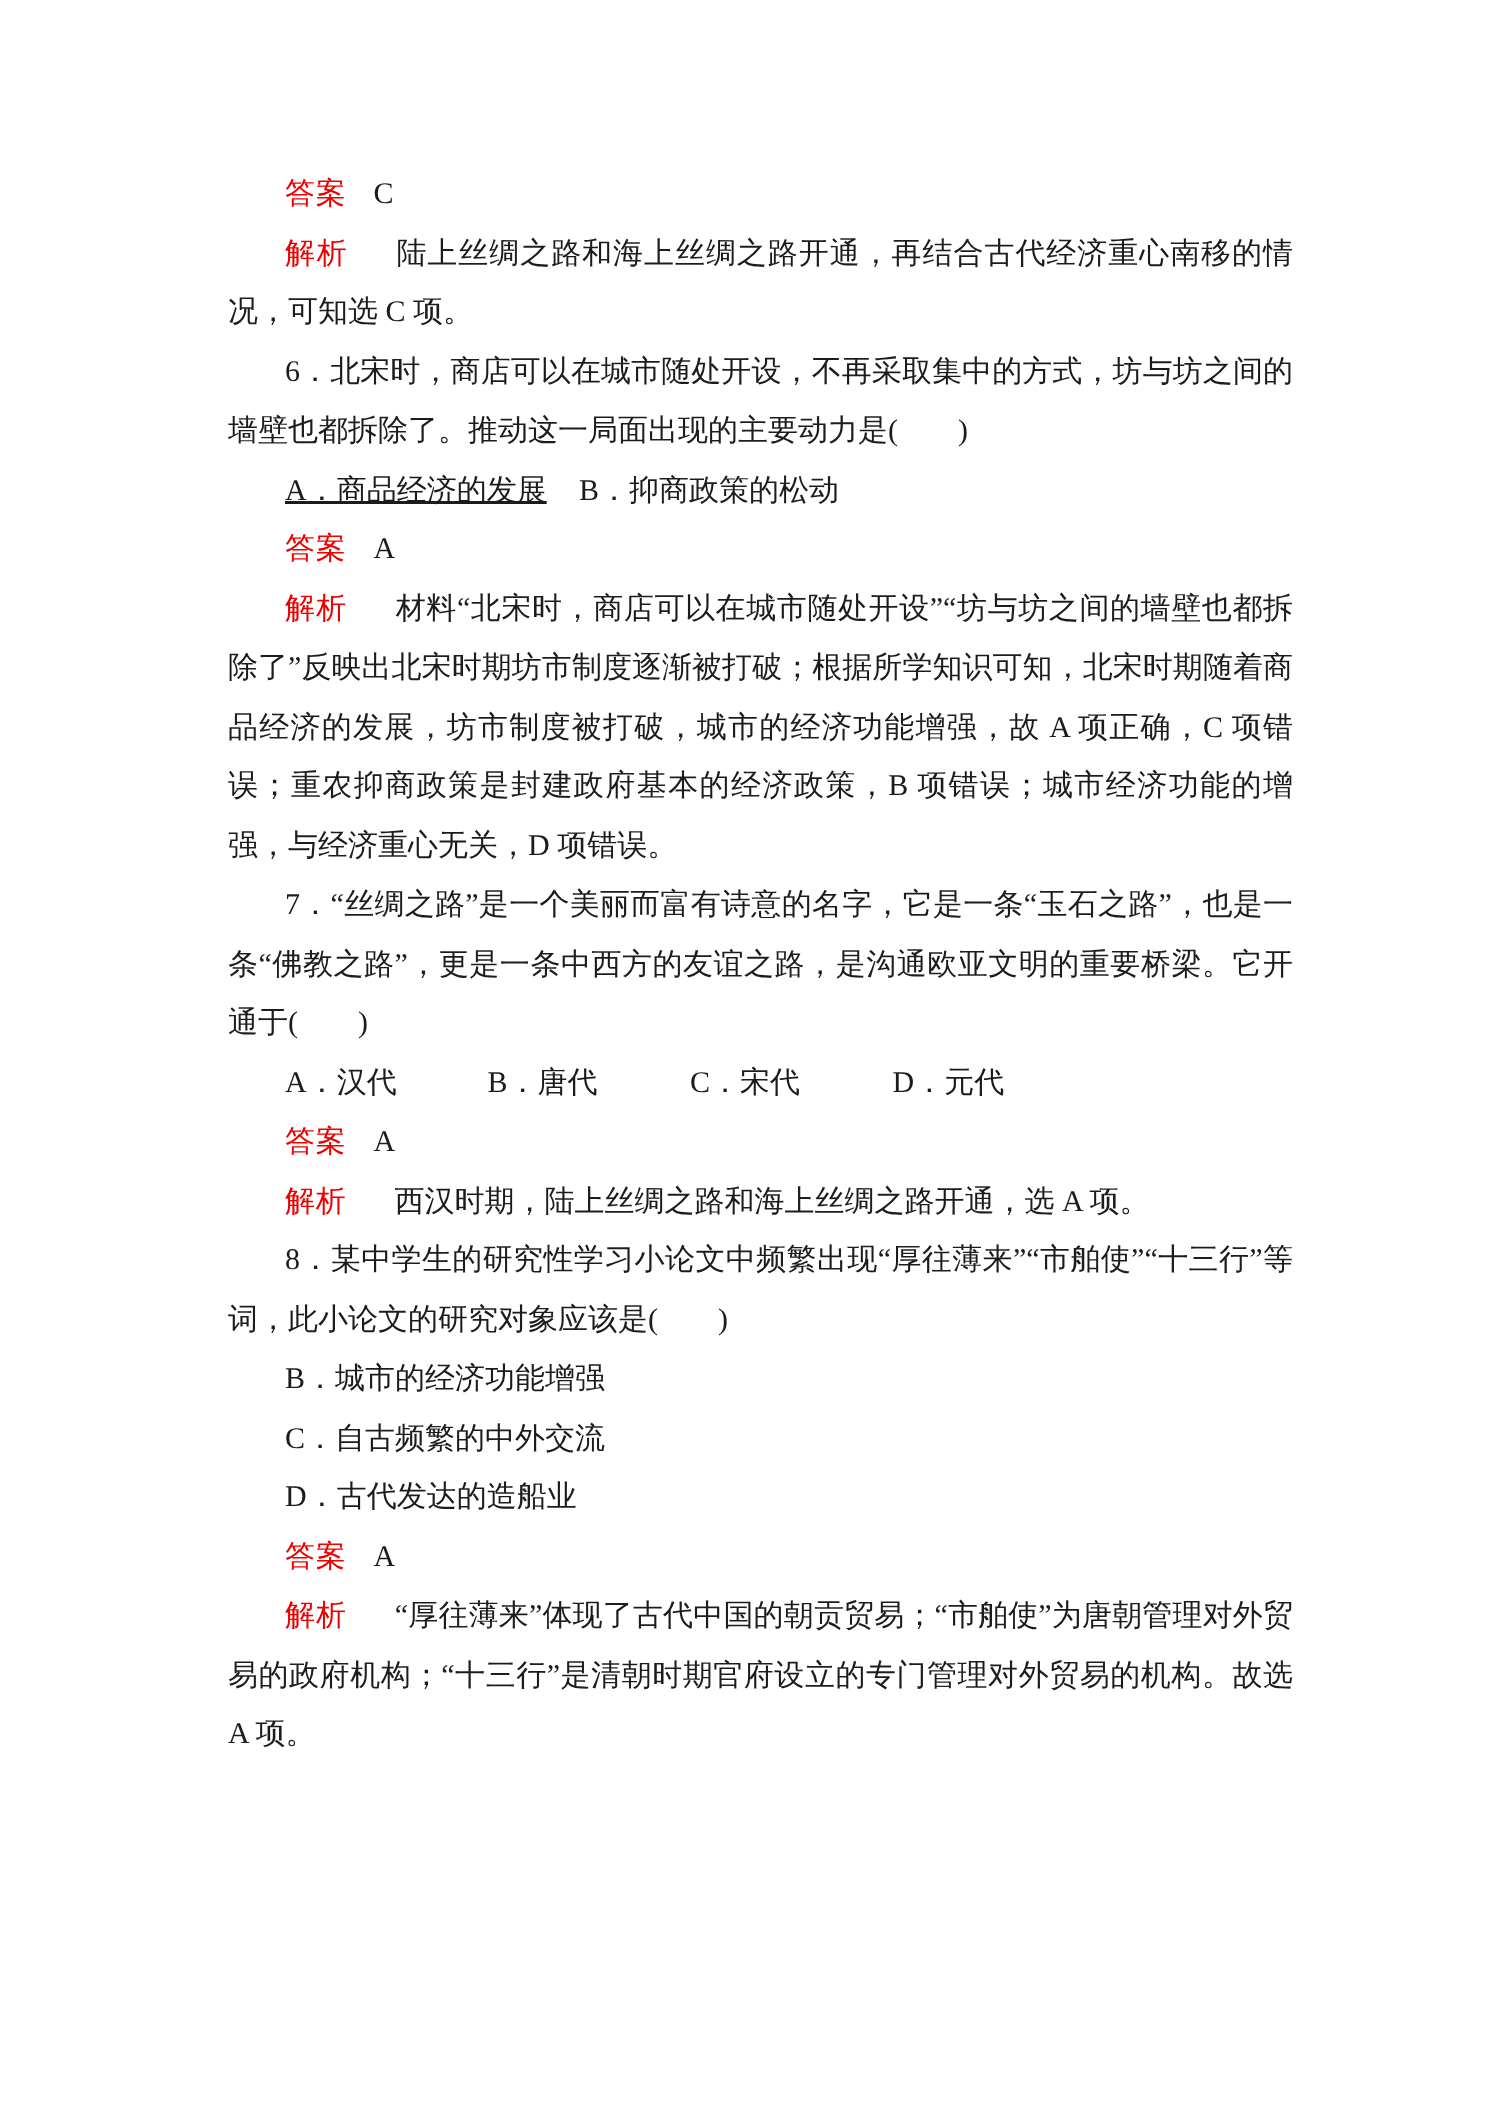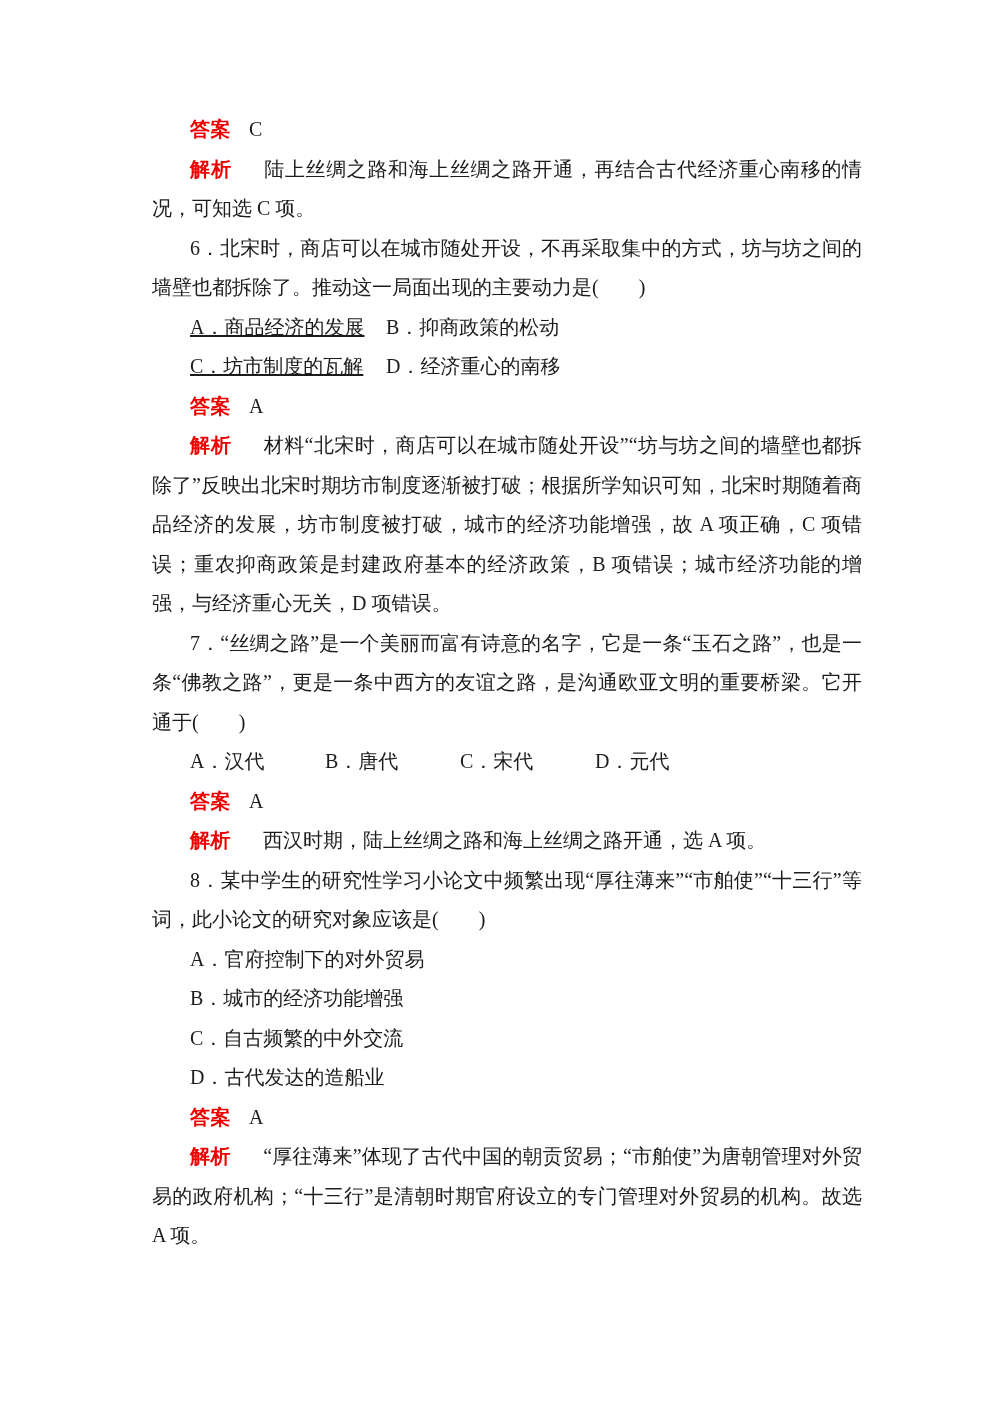--- a/index.html
+++ b/index.html
@@ -32,21 +32,21 @@
   .para {
     text-indent: 38px;
   }
   
   .row {
     padding-left: 38px;
     text-align: left;
   }
   .lbl {
     color: var(--accent, #ee0000);
-    font-weight: 700;
+    font-weight: 400;
     font-family: "Liberation Sans", "DejaVu Sans", sans-serif;
     margin-right: 18px;
     letter-spacing: 0.5px;
   }
   .para .lbl {
     margin-right: 32px;
   }
   .opt-col-q6 {
     display: inline-block;
     width: 196px;
@@ -67,45 +67,39 @@
   </p>
   <p class="para">
     <span class="lbl">解析</span><span>陆上丝绸之路和海上丝绸之路开通，再结合古代经济重心南移的情况，可知选 C 项。</span>
   </p>
 
   <p class="para">6．北宋时，商店可以在城市随处开设，不再采取集中的方式，坊与坊之间的墙壁也都拆除了。推动这一局面出现的主要动力是(　　)</p>
   <p class="row">
     <span class="opt-col-q6">A．商品经济的发展</span><span>B．抑商政策的松动</span>
   </p>
   <p class="row">
-    <span class="opt-col-q6">C．坊市制度的瓦解</span><span>D．经济重心的南移</span>
-  </p>
-  <p class="row">
     <span class="lbl">答案</span><span>A</span>
   </p>
   <p class="para">
     <span class="lbl">解析</span><span>材料“北宋时，商店可以在城市随处开设”“坊与坊之间的墙壁也都拆除了”反映出北宋时期坊市制度逐渐被打破；根据所学知识可知，北宋时期随着商品经济的发展，坊市制度被打破，城市的经济功能增强，故 A 项正确，C 项错误；重农抑商政策是封建政府基本的经济政策，B 项错误；城市经济功能的增强，与经济重心无关，D 项错误。</span>
   </p>
 
   <p class="para">7．“丝绸之路”是一个美丽而富有诗意的名字，它是一条“玉石之路”，也是一条“佛教之路”，更是一条中西方的友谊之路，是沟通欧亚文明的重要桥梁。它开通于(　　)</p>
   <p class="row">
     <span class="opt-col-q7">A．汉代</span><span class="opt-col-q7">B．唐代</span><span class="opt-col-q7">C．宋代</span><span>D．元代</span>
   </p>
   <p class="row">
     <span class="lbl">答案</span><span>A</span>
   </p>
   <p class="para">
     <span class="lbl">解析</span><span>西汉时期，陆上丝绸之路和海上丝绸之路开通，选 A 项。</span>
   </p>
 
   <p class="para">8．某中学生的研究性学习小论文中频繁出现“厚往薄来”“市舶使”“十三行”等词，此小论文的研究对象应该是(　　)</p>
   <p class="row">
-    <span>A．官府控制下的对外贸易</span>
-  </p>
-  <p class="row">
     <span>B．城市的经济功能增强</span>
   </p>
   <p class="row">
     <span>C．自古频繁的中外交流</span>
   </p>
   <p class="row">
     <span>D．古代发达的造船业</span>
   </p>
   <p class="row">
     <span class="lbl">答案</span><span>A</span>

